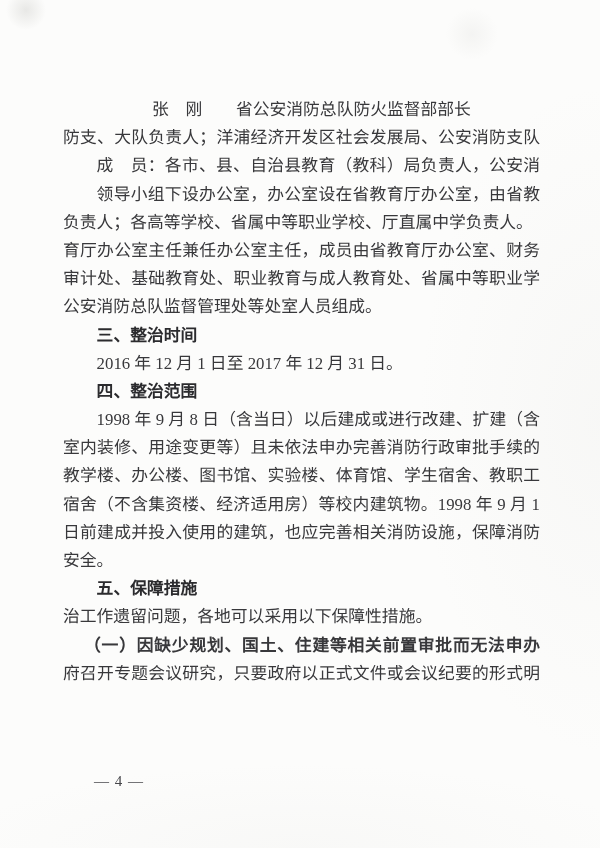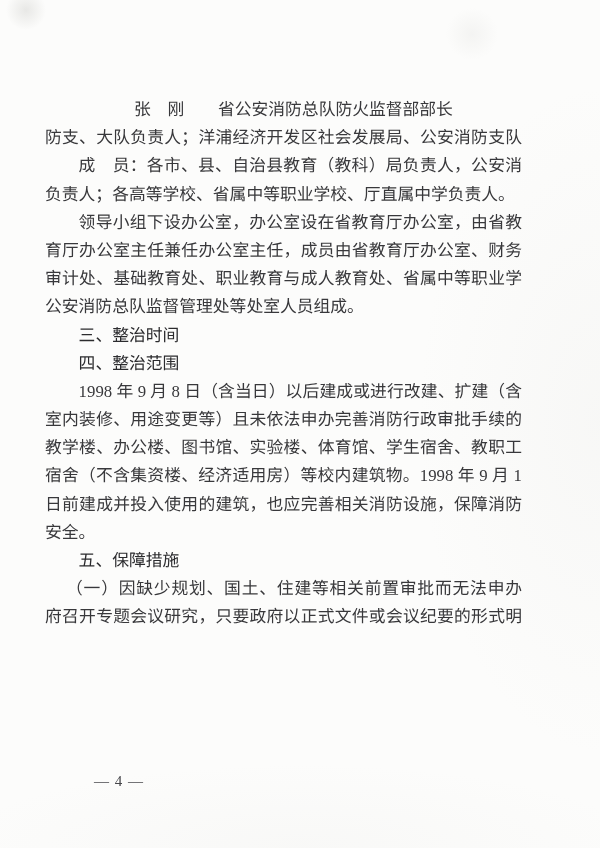--- a/index.html
+++ b/index.html
@@ -15,43 +15,43 @@
     overflow: hidden;
     background:
       radial-gradient(circle 20px at 26px 10px, rgba(185,185,180,0.30), rgba(185,185,180,0) 100%),
       radial-gradient(circle 26px at 472px 34px, rgba(200,200,196,0.16), rgba(200,200,196,0) 100%),
       radial-gradient(ellipse 260px 480px at 600px 420px, rgba(208,208,203,0.10), rgba(208,208,203,0) 70%),
       radial-gradient(ellipse 500px 120px at 300px 848px, rgba(205,205,200,0.08), rgba(205,205,200,0) 70%),
       #fcfcfb;
   }
   .doc-body {
     position: absolute;
-    left: 45px;
+    left: 63px;
     top: 96px;
     width: 477px;
     filter: blur(0.25px);
   }
   .ln {
     height: 28.2px;
     line-height: 28.2px;
     font-size: 16.8px;
     color: var(--body-color, #38383b);
     font-family: "Liberation Serif", "DejaVu Serif", serif;
     letter-spacing: 0;
     overflow: hidden;
   }
   .jl {
     text-align: justify;
     text-align-last: justify;
   }
   .in2  { text-indent: 2em; }
-  .in13 { text-indent: 1.25em; }
+  .in13 { text-indent: 1.25em; font-weight: bold; }
   .nm   { text-indent: 5.3em; }
   .hd {
-    font-weight: normal;
+    font-weight: bold;
     font-family: "Liberation Sans", "DejaVu Sans", sans-serif;
     color: var(--heading-color, #2b2b2e);
   }
   .page-number {
     position: absolute;
     left: 94px;
     top: 770px;
     height: 22px;
     line-height: 22px;
     font-size: 15px;
@@ -62,31 +62,33 @@
   }
 </style>
 </head>
 <body>
 
 <div class="page">
   <div class="doc-body">
       <div class="ln nm">张　刚　　省公安消防总队防火监督部部长</div>
       <div class="ln jl">防支、大队负责人；洋浦经济开发区社会发展局、公安消防支队</div>
       <div class="ln in2 jl">成　员：各市、县、自治县教育（教科）局负责人，公安消</div>
+      <div class="ln in2 jl">领导小组下设办公室，办公室设在省教育厅办公室，由省教</div>
       <div class="ln">负责人；各高等学校、省属中等职业学校、厅直属中学负责人。</div>
-      <div class="ln in2 jl">领导小组下设办公室，办公室设在省教育厅办公室，由省教</div>
       <div class="ln jl">育厅办公室主任兼任办公室主任，成员由省教育厅办公室、财务</div>
       <div class="ln jl">审计处、基础教育处、职业教育与成人教育处、省属中等职业学校</div>
       <div class="ln">公安消防总队监督管理处等处室人员组成。</div>
       <div class="ln in2 hd">三、整治时间</div>
+      <div class="ln in2">2016 年 12 月 1 日至 2017 年 12 月 31 日。</div>
       <div class="ln in2 hd">四、整治范围</div>
       <div class="ln in2 jl">1998 年 9 月 8 日（含当日）以后建成或进行改建、扩建（含</div>
       <div class="ln jl">室内装修、用途变更等）且未依法申办完善消防行政审批手续的</div>
       <div class="ln jl">教学楼、办公楼、图书馆、实验楼、体育馆、学生宿舍、教职工</div>
       <div class="ln jl">宿舍（不含集资楼、经济适用房）等校内建筑物。1998 年 9 月 1</div>
       <div class="ln jl">日前建成并投入使用的建筑，也应完善相关消防设施，保障消防</div>
       <div class="ln">安全。</div>
       <div class="ln in2 hd">五、保障措施</div>
+      <div class="ln">治工作遗留问题，各地可以采用以下保障性措施。</div>
       <div class="ln in13 jl">（一）因缺少规划、国土、住建等相关前置审批而无法申办</div>
       <div class="ln jl">府召开专题会议研究，只要政府以正式文件或会议纪要的形式明</div>
     </div>
   <div class="page-number">— 4 —</div>
 </div>
 
 </body></html>

